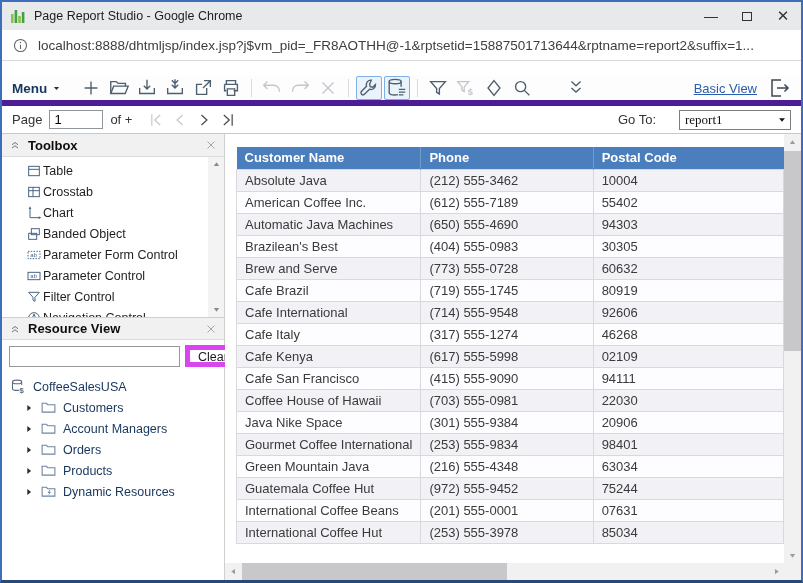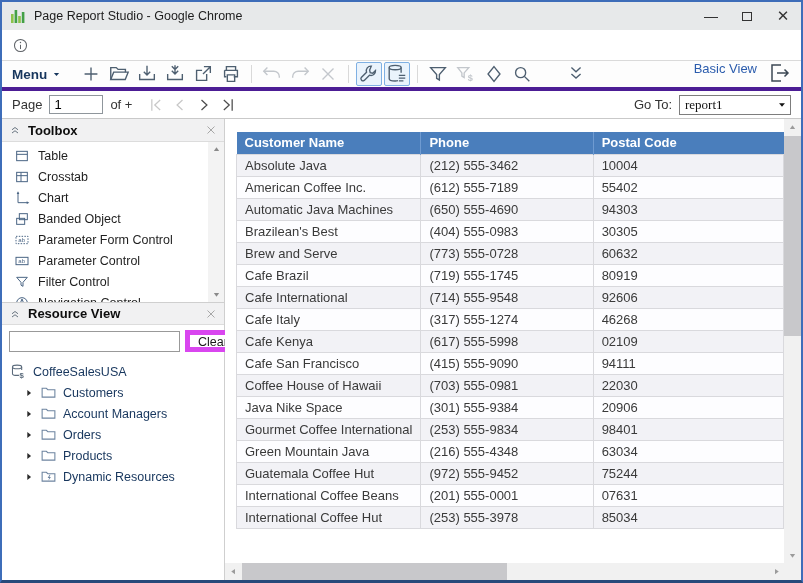--- a/index.html
+++ b/index.html
@@ -15,54 +15,54 @@
   .titlebar .logo { width:16px; height:16px; }
   .titlebar .title { font-size:12.5px; color:#1d1d1d; margin-left:8px; flex:1; white-space:nowrap; overflow:hidden; }
   .win-btn { width:36px; height:28px; display:flex; align-items:center; justify-content:center; color:#333; font-size:14px; }
   .win-btn .maxbox { width:10px; height:9px; border:1.2px solid #333; display:block; }
   .win-btn.close { font-size:15px; }
   
   .addressbar { height:31px; background:#fff; border-bottom:1px solid #dadada; display:flex; align-items:center; padding:0 10px; flex:0 0 auto; }
   .addressbar .icon { width:17px; height:17px; color:#5f6368; flex:0 0 auto; }
   .addressbar .url { font-size:13.5px; color:#3c4043; margin-left:9px; white-space:nowrap; overflow:hidden; }
   
-  .toolbar { height:30px; background:#fdfdfd; display:flex; padding:0 10px; flex:0 0 auto; border-bottom:4px solid #4c1d95; }
+  .toolbar { height:30px; background:#fdfdfd; display:flex; align-items:center; padding:0 10px; flex:0 0 auto; border-bottom:6px solid #4c1d95;margin-top:15px; }
   .menu-btn { display:flex; align-items:center; gap:5px; color:#17365d; font-weight:bold; font-size:13.5px; margin-right:16px; cursor:default; }
   .menu-btn .caret { width:9px; height:9px; color:#17365d; }
   .tbar-icons { display:flex; align-items:center; flex:1; }
   .tbtn { width:26px; height:24px; display:flex; align-items:center; justify-content:center; color:#4e5f70; border:1px solid transparent; border-radius:2px; margin:0 1px; }
   .tbtn svg { width:18px; height:18px; }
   .tbtn.disabled { color:#c3c7cc; }
   .tbtn.active { border-color:#7fb0e3; background:#eaf3fc; }
   .tsep { width:1px; height:18px; background:#d9d9d9; margin:0 6px; }
   .tgap { width:26px; }
-  .basic-view { font-size:13px; color:#2b5cad; margin-right:10px; white-space:nowrap; }
+  .basic-view { font-size:13px; color:#2b5cad; text-decoration:underline; margin-right:10px; white-space:nowrap; }
   .exit-btn { width:24px; height:24px; color:#3c4854; display:flex; align-items:center; justify-content:center; }
   .exit-btn svg { width:19px; height:19px; }
   
   .pagenav { height:28px; background:#fff; border-bottom:1px solid #c9c9c9; display:flex; align-items:center; padding:0 10px; flex:0 0 auto; font-size:13px; color:#333; }
   .pagenav input.pageno { width:54px; height:19px; border:1px solid #8f969c; margin:0 7px; font-size:13px; padding-left:4px; font-family:"Liberation Sans",sans-serif; }
   .nav-btns { display:flex; align-items:center; margin-left:14px; gap:4px; }
   .nbtn { width:20px; height:20px; display:flex; align-items:center; justify-content:center; color:#4b4b4b; }
   .nbtn svg { width:14px; height:14px; }
   .nbtn.disabled { color:#c8c8c8; }
-  .goto { display:flex; align-items:center; margin-left:auto; gap:7px; }
+  .goto { display:flex; align-items:center; margin-left:auto; gap:23px; }
   .goto-select { width:112px; height:20px; border:1px solid #7d7d7d; background:#fff; display:flex; align-items:center;font-family:Liberation Serif, serif; }
   .goto-select .val { flex:1; padding-left:5px; font-size:13px; color:#111; }
   .goto-select .caret { width:10px; height:10px; color:#111; margin-right:3px; }
   
   .content { flex:1; display:flex; min-height:0; }
   .sidebar { width:223px; border-right:1px solid #cfcfcf; background:#fff; display:flex; flex-direction:column; flex:0 0 auto; }
   .panel-header { height:23px; background:#f1f1f2; border-bottom:1px solid #dcdcdc; display:flex; align-items:center; padding:0 7px; flex:0 0 auto; }
   .panel-header.second { border-top:1px solid #cfcfcf; }
   .panel-header .collapse { width:12px; height:12px; color:#3a4a5a; }
   .panel-header .ptitle { font-size:13px; font-weight:bold; color:#0d0d0d; margin-left:7px; flex:1; }
   .panel-header .pclose { width:12px; height:12px; color:#8e8e8e; }
   .toolbox-body { height:160px; position:relative; padding:3px 17px 0 0; overflow:hidden; flex:0 0 auto; }
-  .tool-item { height:21px; display:flex; align-items:center; gap:8px; padding-left:12px; }
+  .tool-item { height:21px; display:flex; align-items:center; gap:1px; padding-left:24px; }
   .tool-item .icon { width:16px; height:16px; color:#4a6584; flex:0 0 auto; }
   .tool-item .lbl { font-size:12.5px; color:#1f1f1f; white-space:nowrap; }
   .side-scroll { position:absolute; right:0; top:0; bottom:0; width:16px; background:#f3f3f3; }
   .side-scroll .sarr { position:absolute; left:0; width:16px; height:15px; display:flex; align-items:center; justify-content:center; color:#8a8a8a; }
   .side-scroll .sarr svg{ width:9px; height:9px; }
   .side-scroll .up { top:0; }
   .side-scroll .down { bottom:0; }
   .search-row { display:flex; align-items:center; gap:5px; padding:5px 7px; flex:0 0 auto; }
   .search-row input { flex:1; height:21px; border:1px solid #999; font-size:12.5px; padding:0 4px; font-family:"Liberation Sans",sans-serif; }
   .clear-btn { height:22px; padding:0 8px; border:5px solid #d946ef; background:#fff; font-size:12.5px; color:#1a1a1a; font-family:"Liberation Sans",sans-serif; }
@@ -123,20 +123,21 @@
   </div>
 
   <div class="addressbar">
     <span class="icon">
       <svg viewBox="0 0 24 24">
           <circle class="st" cx="12" cy="12" r="8.5"></circle>
           <path class="st" d="M12 11v6"></path>
           <circle class="fl" cx="12" cy="7.8" r="1"></circle>
         </svg>
     </span>
+    <span class="url">localhost:8888/dhtmljsp/index.jsp?j$vm_pid=_FR8AOTHH@-1&amp;rptsetid=15887501713644&amp;rptname=report2&amp;suffix=1...</span>
   </div>
 
   <div class="toolbar">
     <span class="menu-btn">
       <span>Menu</span>
       <span class="caret">
           <svg viewBox="0 0 24 24">
             <path class="fl" d="M5 8l7 8 7-8z"></path>
           </svg>
         </span>

